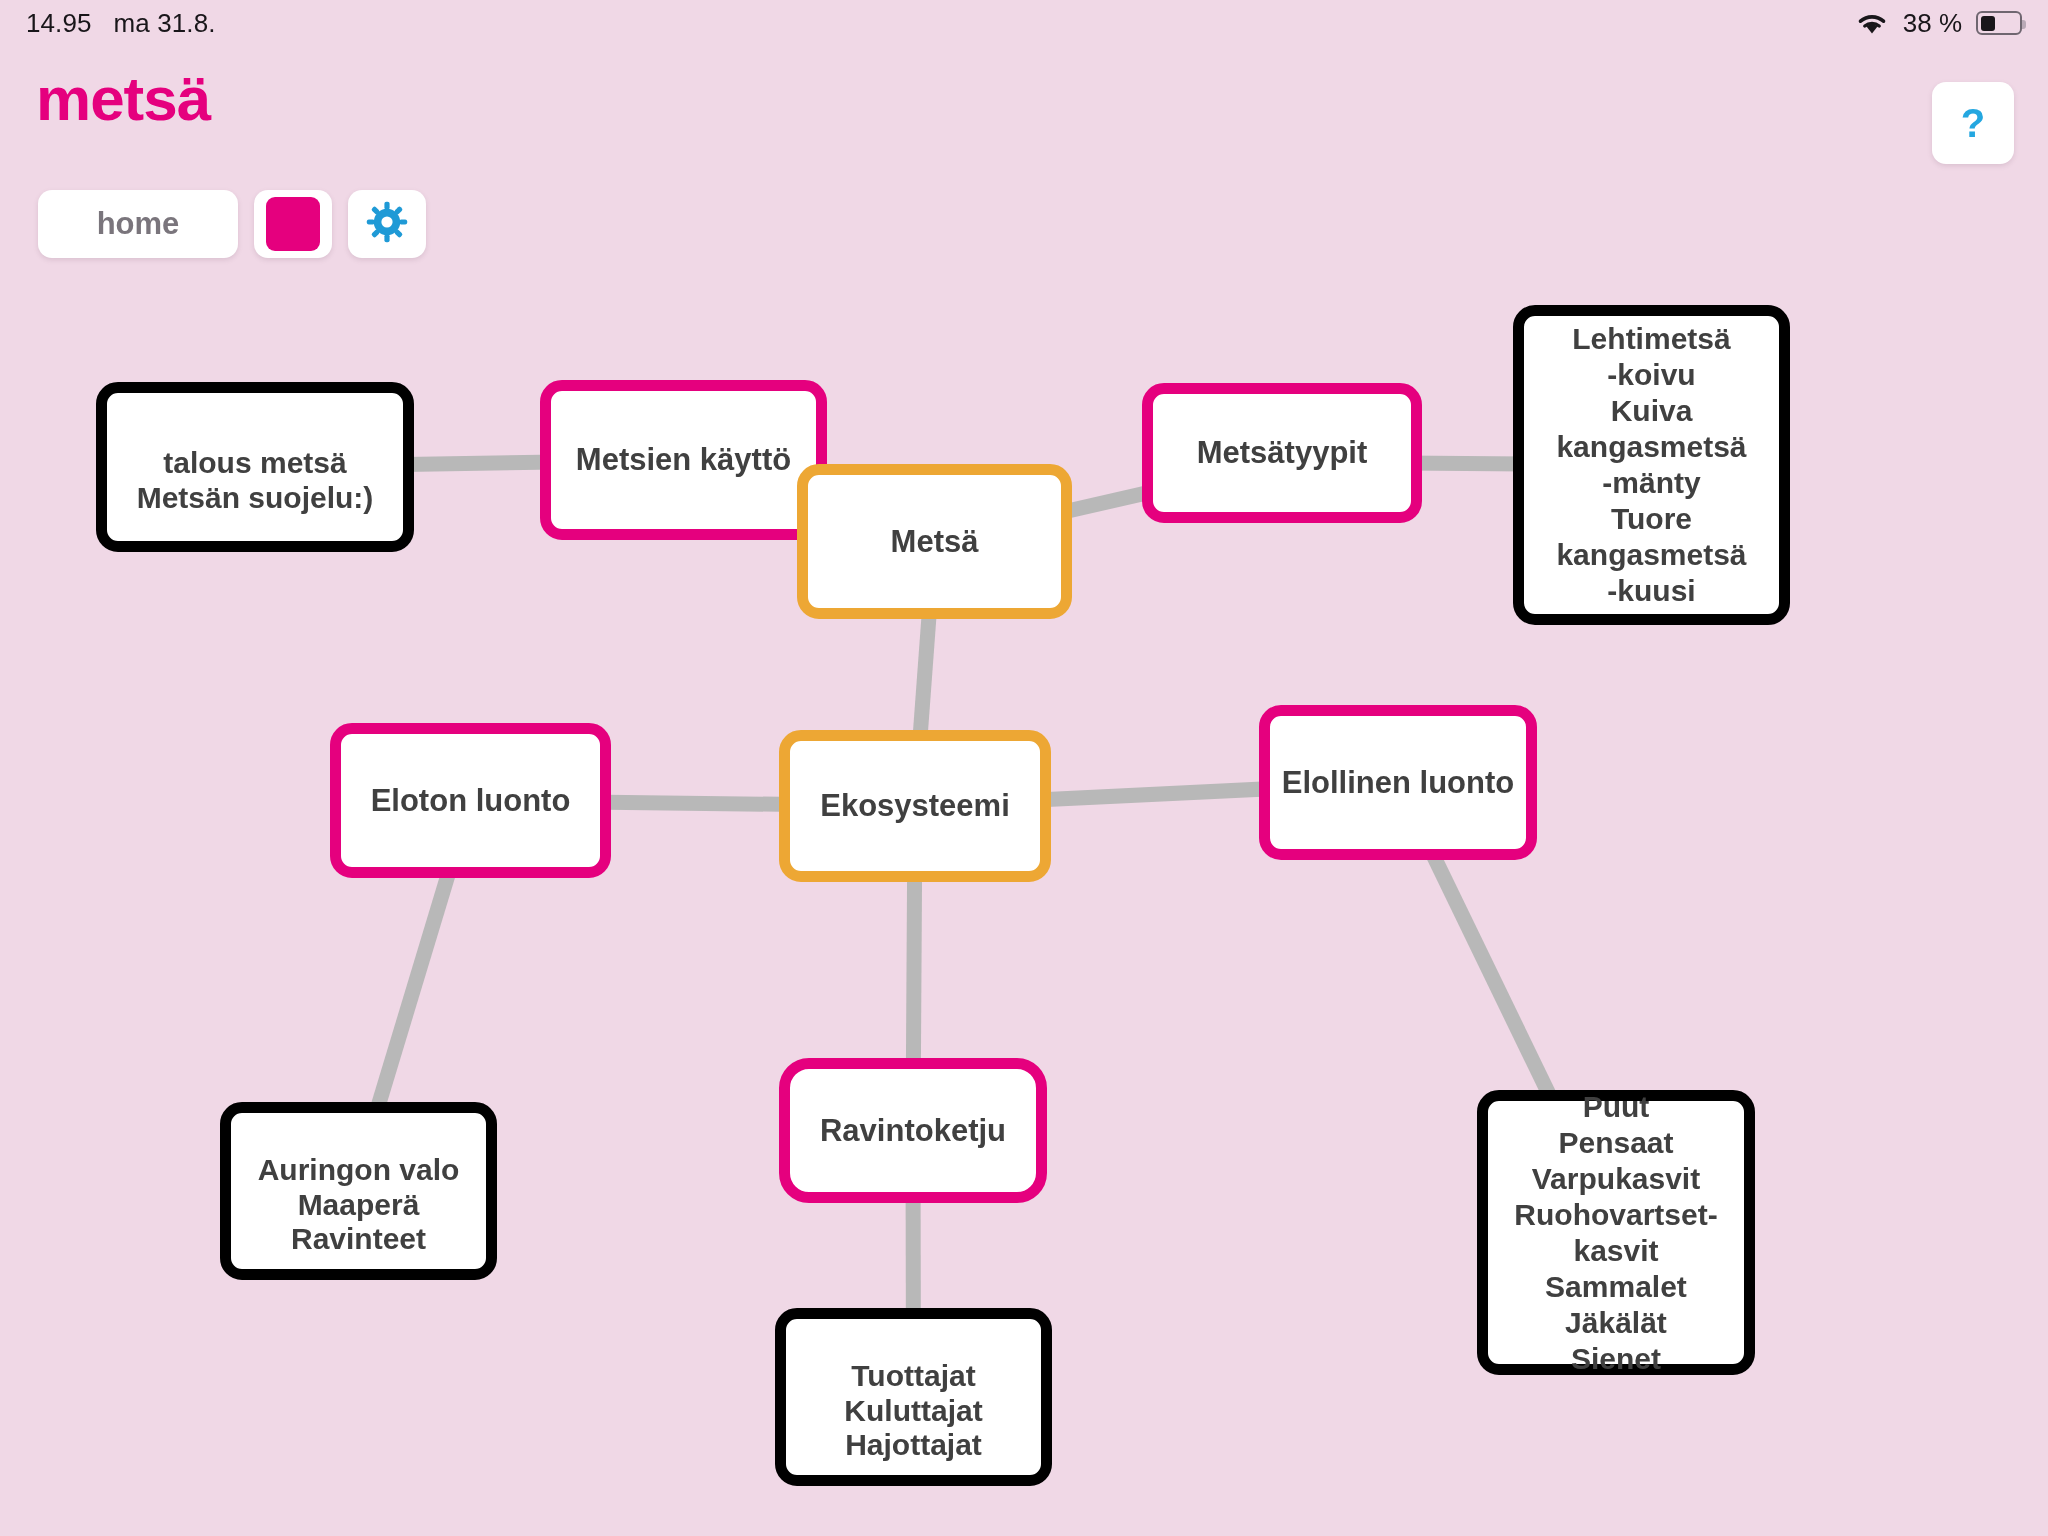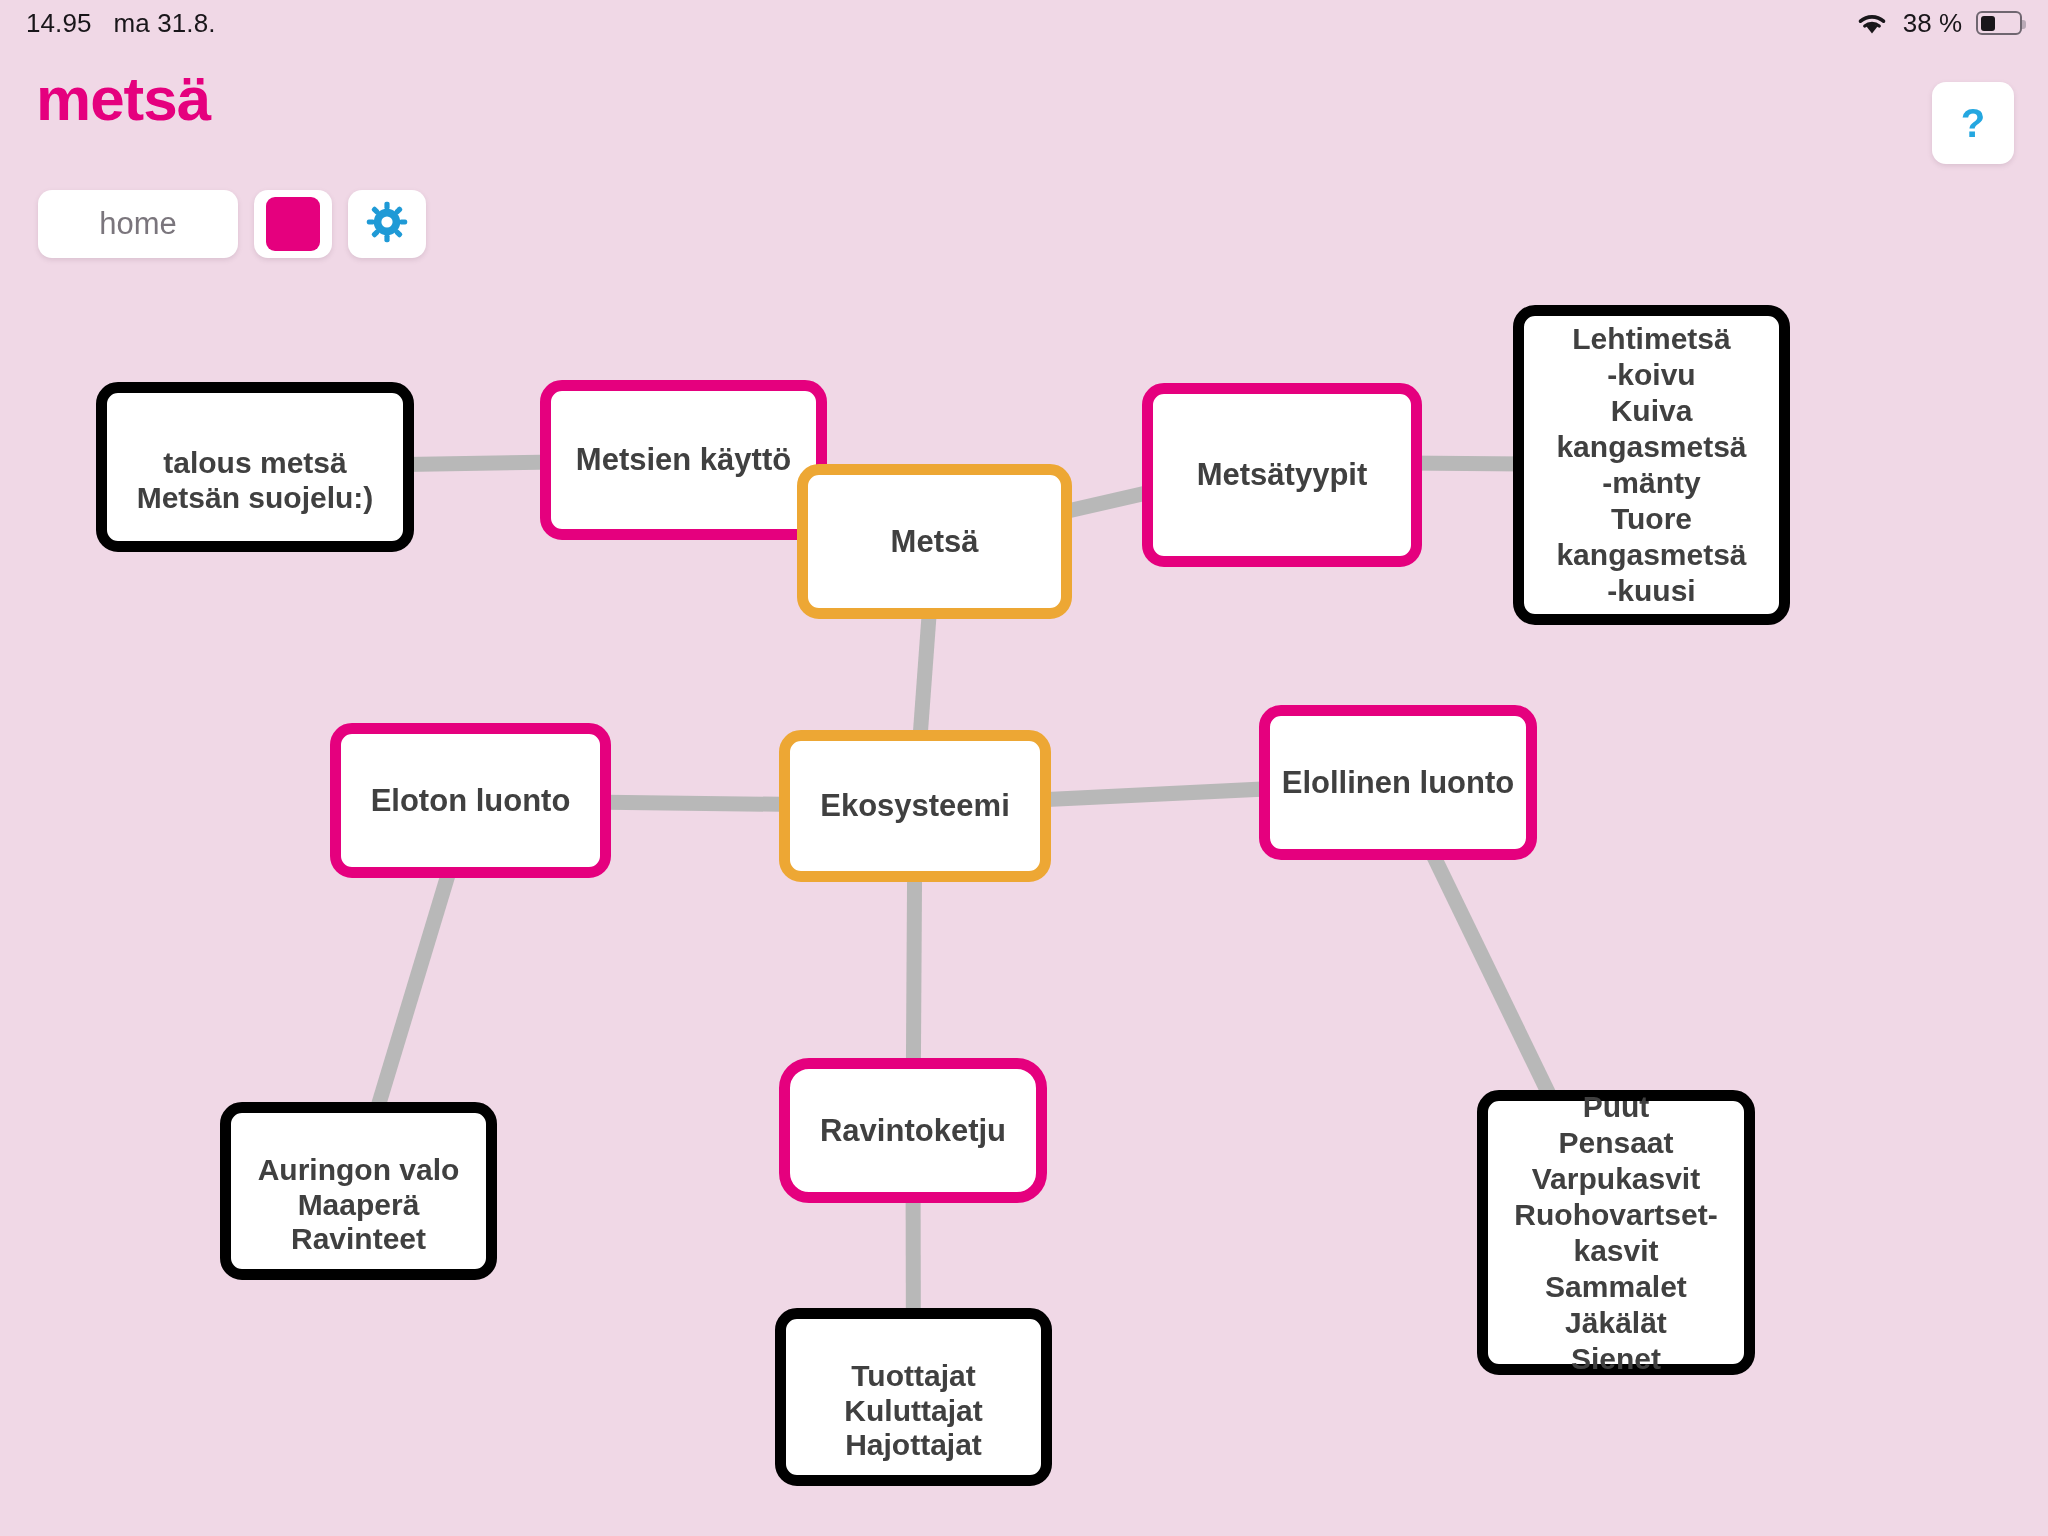--- a/index.html
+++ b/index.html
@@ -100,21 +100,21 @@
     gap: 16px;
   }
   .tbtn {
     height: 68px;
     min-width: 200px;
     background: #ffffff;
     border-radius: 14px;
     box-shadow: 0 2px 5px rgba(120,90,110,0.18);
     display: flex; align-items: center; justify-content: center;
     font-size: 31px;
-    font-weight: 400;
+    font-weight: 700;
     color: #7a757c;
     padding: 0 12px;
   }
   .swatchbtn {
     width: 78px; height: 68px;
     background: #ffffff;
     border-radius: 14px;
     box-shadow: 0 2px 5px rgba(120,90,110,0.18);
     display: flex; align-items: center; justify-content: center;
   }
@@ -245,21 +245,21 @@
         <line x1="913" y1="850.5" x2="913.5" y2="1117" stroke="#b8b8b8" stroke-width="15" stroke-linecap="butt"></line>
       </svg>
     <div id="node-layer">
         <div class="node black n-md" style="left: 96px; top: 102px; width: 318px; height: 170px;">
           <span class="txt">talous metsä
 Metsän suojelu:)</span>
         </div>
         <div class="node pink n-lg" style="left: 540px; top: 100px; width: 287px; height: 160px;">
           <span class="txt">Metsien käyttö</span>
         </div>
-        <div class="node pink n-lg" style="left: 1142px; top: 103px; width: 280px; height: 184px;">
+        <div class="node pink n-lg" style="left: 1142px; top: 103px; width: 280px; height: 140px;">
           <span class="txt">Metsätyypit</span>
         </div>
         <div class="node black n-list" style="left: 1513px; top: 25px; width: 277px; height: 320px;">
           <span class="txt">Lehtimetsä
 -koivu
 Kuiva
 kangasmetsä
 -mänty
 Tuore
 kangasmetsä

